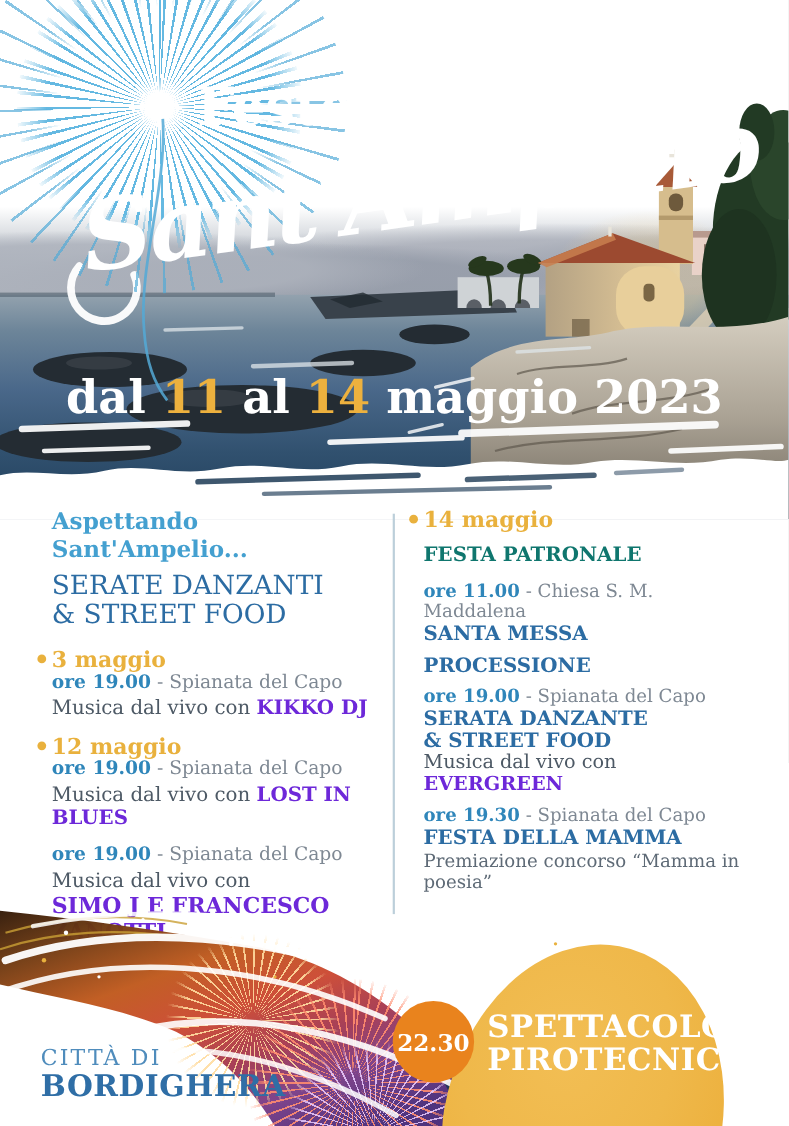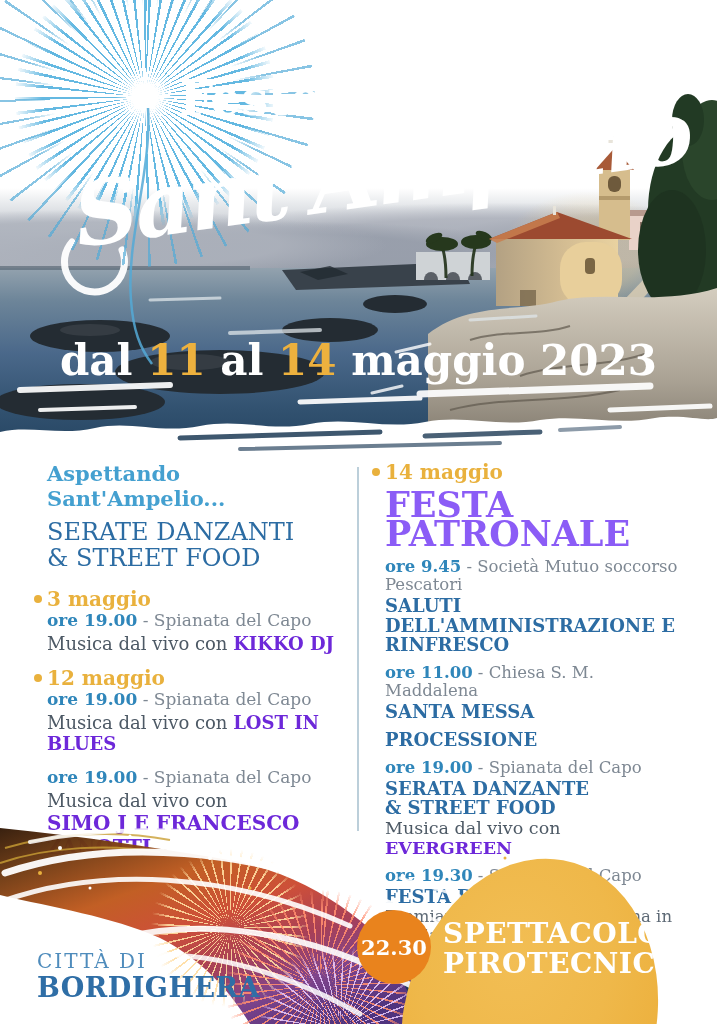--- a/index.html
+++ b/index.html
@@ -51,21 +51,21 @@
   .kicker{font-size:21px;font-weight:bold;color:#44A0D0;margin:0 0 8px 0;}
   .big-title{font-size:24px;font-weight:normal;color:#2C6CA3;line-height:26px;margin:0 0 17px 0;white-space:pre-line;}
   .ev{margin-bottom:13px;}
   .ev-date,.r-date{position:relative;font-size:20px;font-weight:bold;color:#E9B13D;line-height:22px;}
   .dot{position:absolute;left:-13px;top:7px;width:8px;height:8px;border-radius:50%;background:#E9B13D;display:inline-block;}
   .time-line{font-size:17px;line-height:20px;color:#7E8893;}
   .time-line .t{color:#2F86BA;font-weight:bold;}
   .desc{font-size:18px;line-height:21px;color:#4D5965;margin-top:3px;}
   .act{font-weight:bold;color:#6d28d9;}
   .act.block{display:block;font-size:20px;line-height:24px;}
-  .r-title{font-size:35px;font-weight:bold;color:#8b5cf6;margin:7px 0 10px 0;line-height:29px;}
+  .r-title{font-size:18px;font-weight:bold;color:#0f766e;margin:7px 0 10px 0;line-height:29px;}
   .it{margin-bottom:9px;}
   .it .time-line{font-size:16.5px;line-height:18px;}
   .it-title{font-size:18px;font-weight:bold;color:#2C6CA3;line-height:19.5px;margin-top:2px;white-space:pre-line;}
   .it-desc{font-size:17.5px;line-height:20px;color:#4D5965;}
   .it-sub{font-size:16.5px;line-height:19px;color:#5E6A76;margin-top:1px;}
   
   .swash, .streaks{position:absolute;left:0;top:818px;}
   .burst.b3{left:150px;top:848px;width:160px;height:160px;
     background:repeating-conic-gradient(from 0deg, rgba(255,220,160,.9) 0 1.6deg, transparent 1.6deg 8deg);
     -webkit-mask:radial-gradient(circle, transparent 0 5%, #000 12% 55%, transparent 70%);
@@ -278,28 +278,20 @@
         </div>
       </div>
     </div>
 
     <div class="divider"></div>
 
     <div class="col-right">
       <div class="r-date ev-date"><span class="dot"></span><span>14 maggio</span></div>
       <h3 class="r-title">FESTA PATRONALE</h3>
 
-      <div class="it">
-        <div class="time-line">
-          <span class="t">ore 9.45</span>
-          <span>-</span>
-          <span>Società Mutuo soccorso Pescatori</span>
-        </div>
-        <div class="it-title">SALUTI DELL'AMMINISTRAZIONE E RINFRESCO</div>
-      </div>
 
       <div class="it">
         <div class="time-line">
           <span class="t">ore 11.00</span>
           <span>-</span>
           <span>Chiesa S. M. Maddalena</span>
         </div>
         <div class="it-title">SANTA MESSA</div>
       </div>
 

